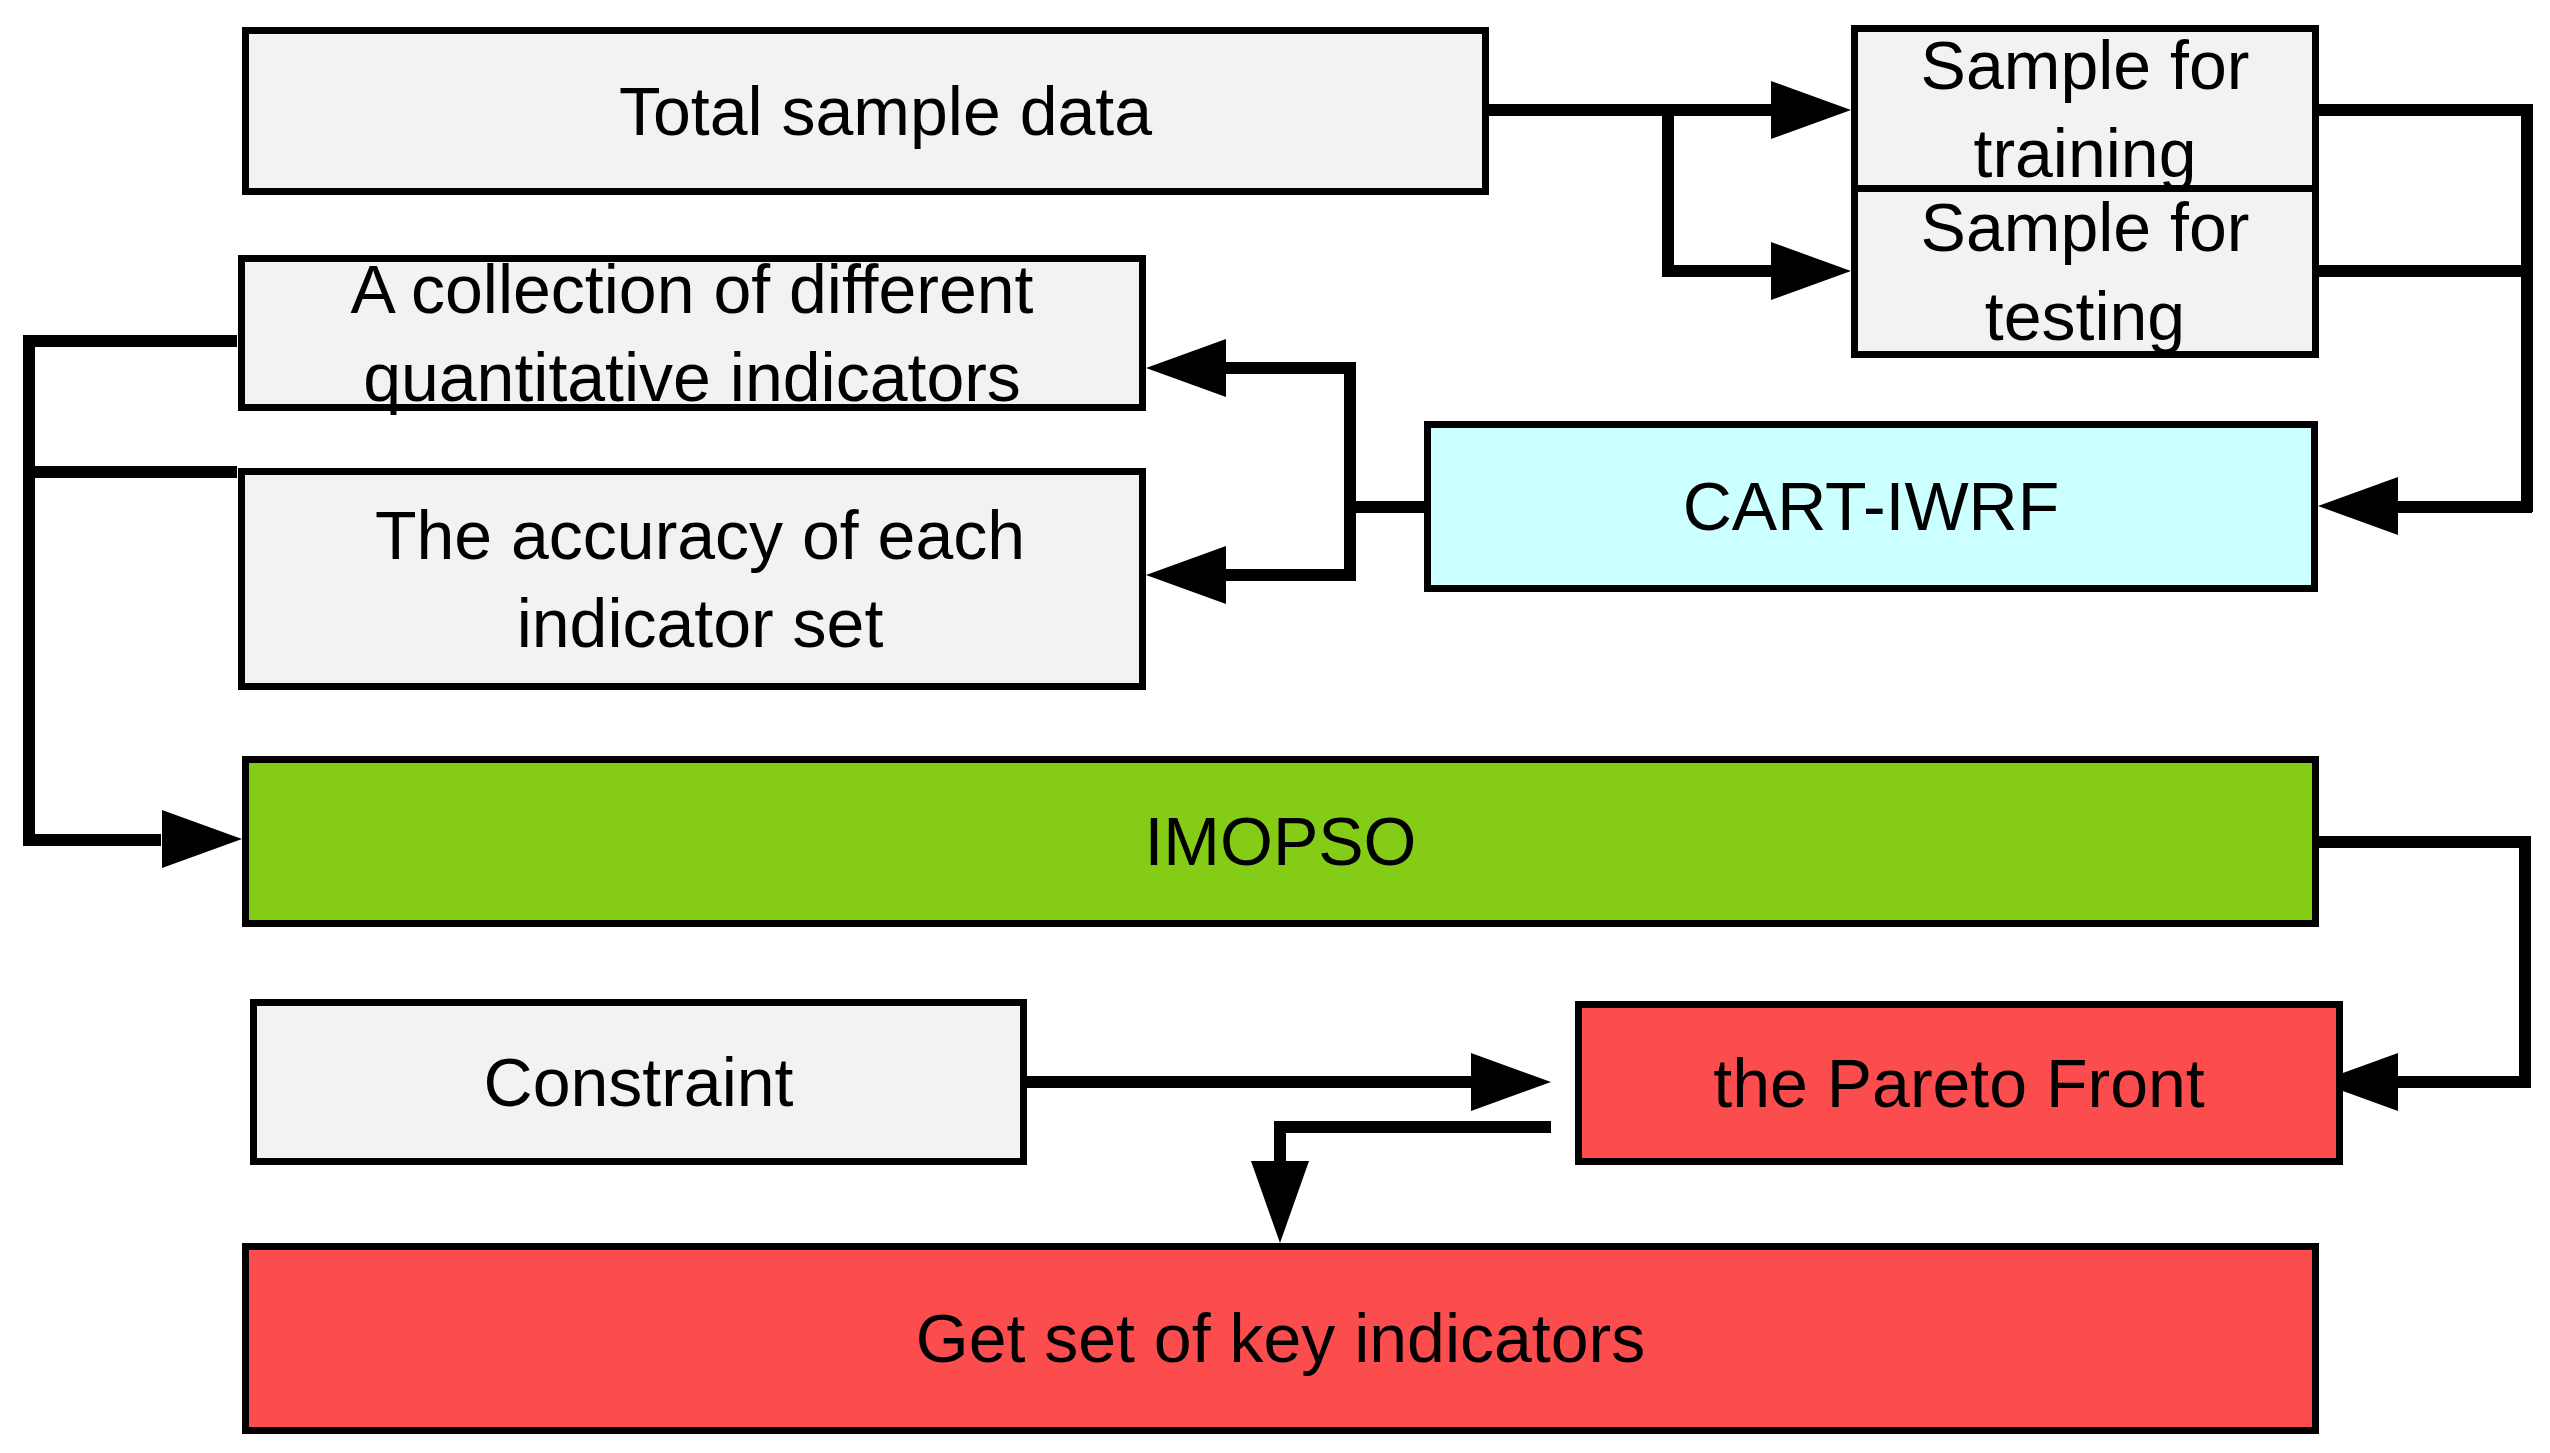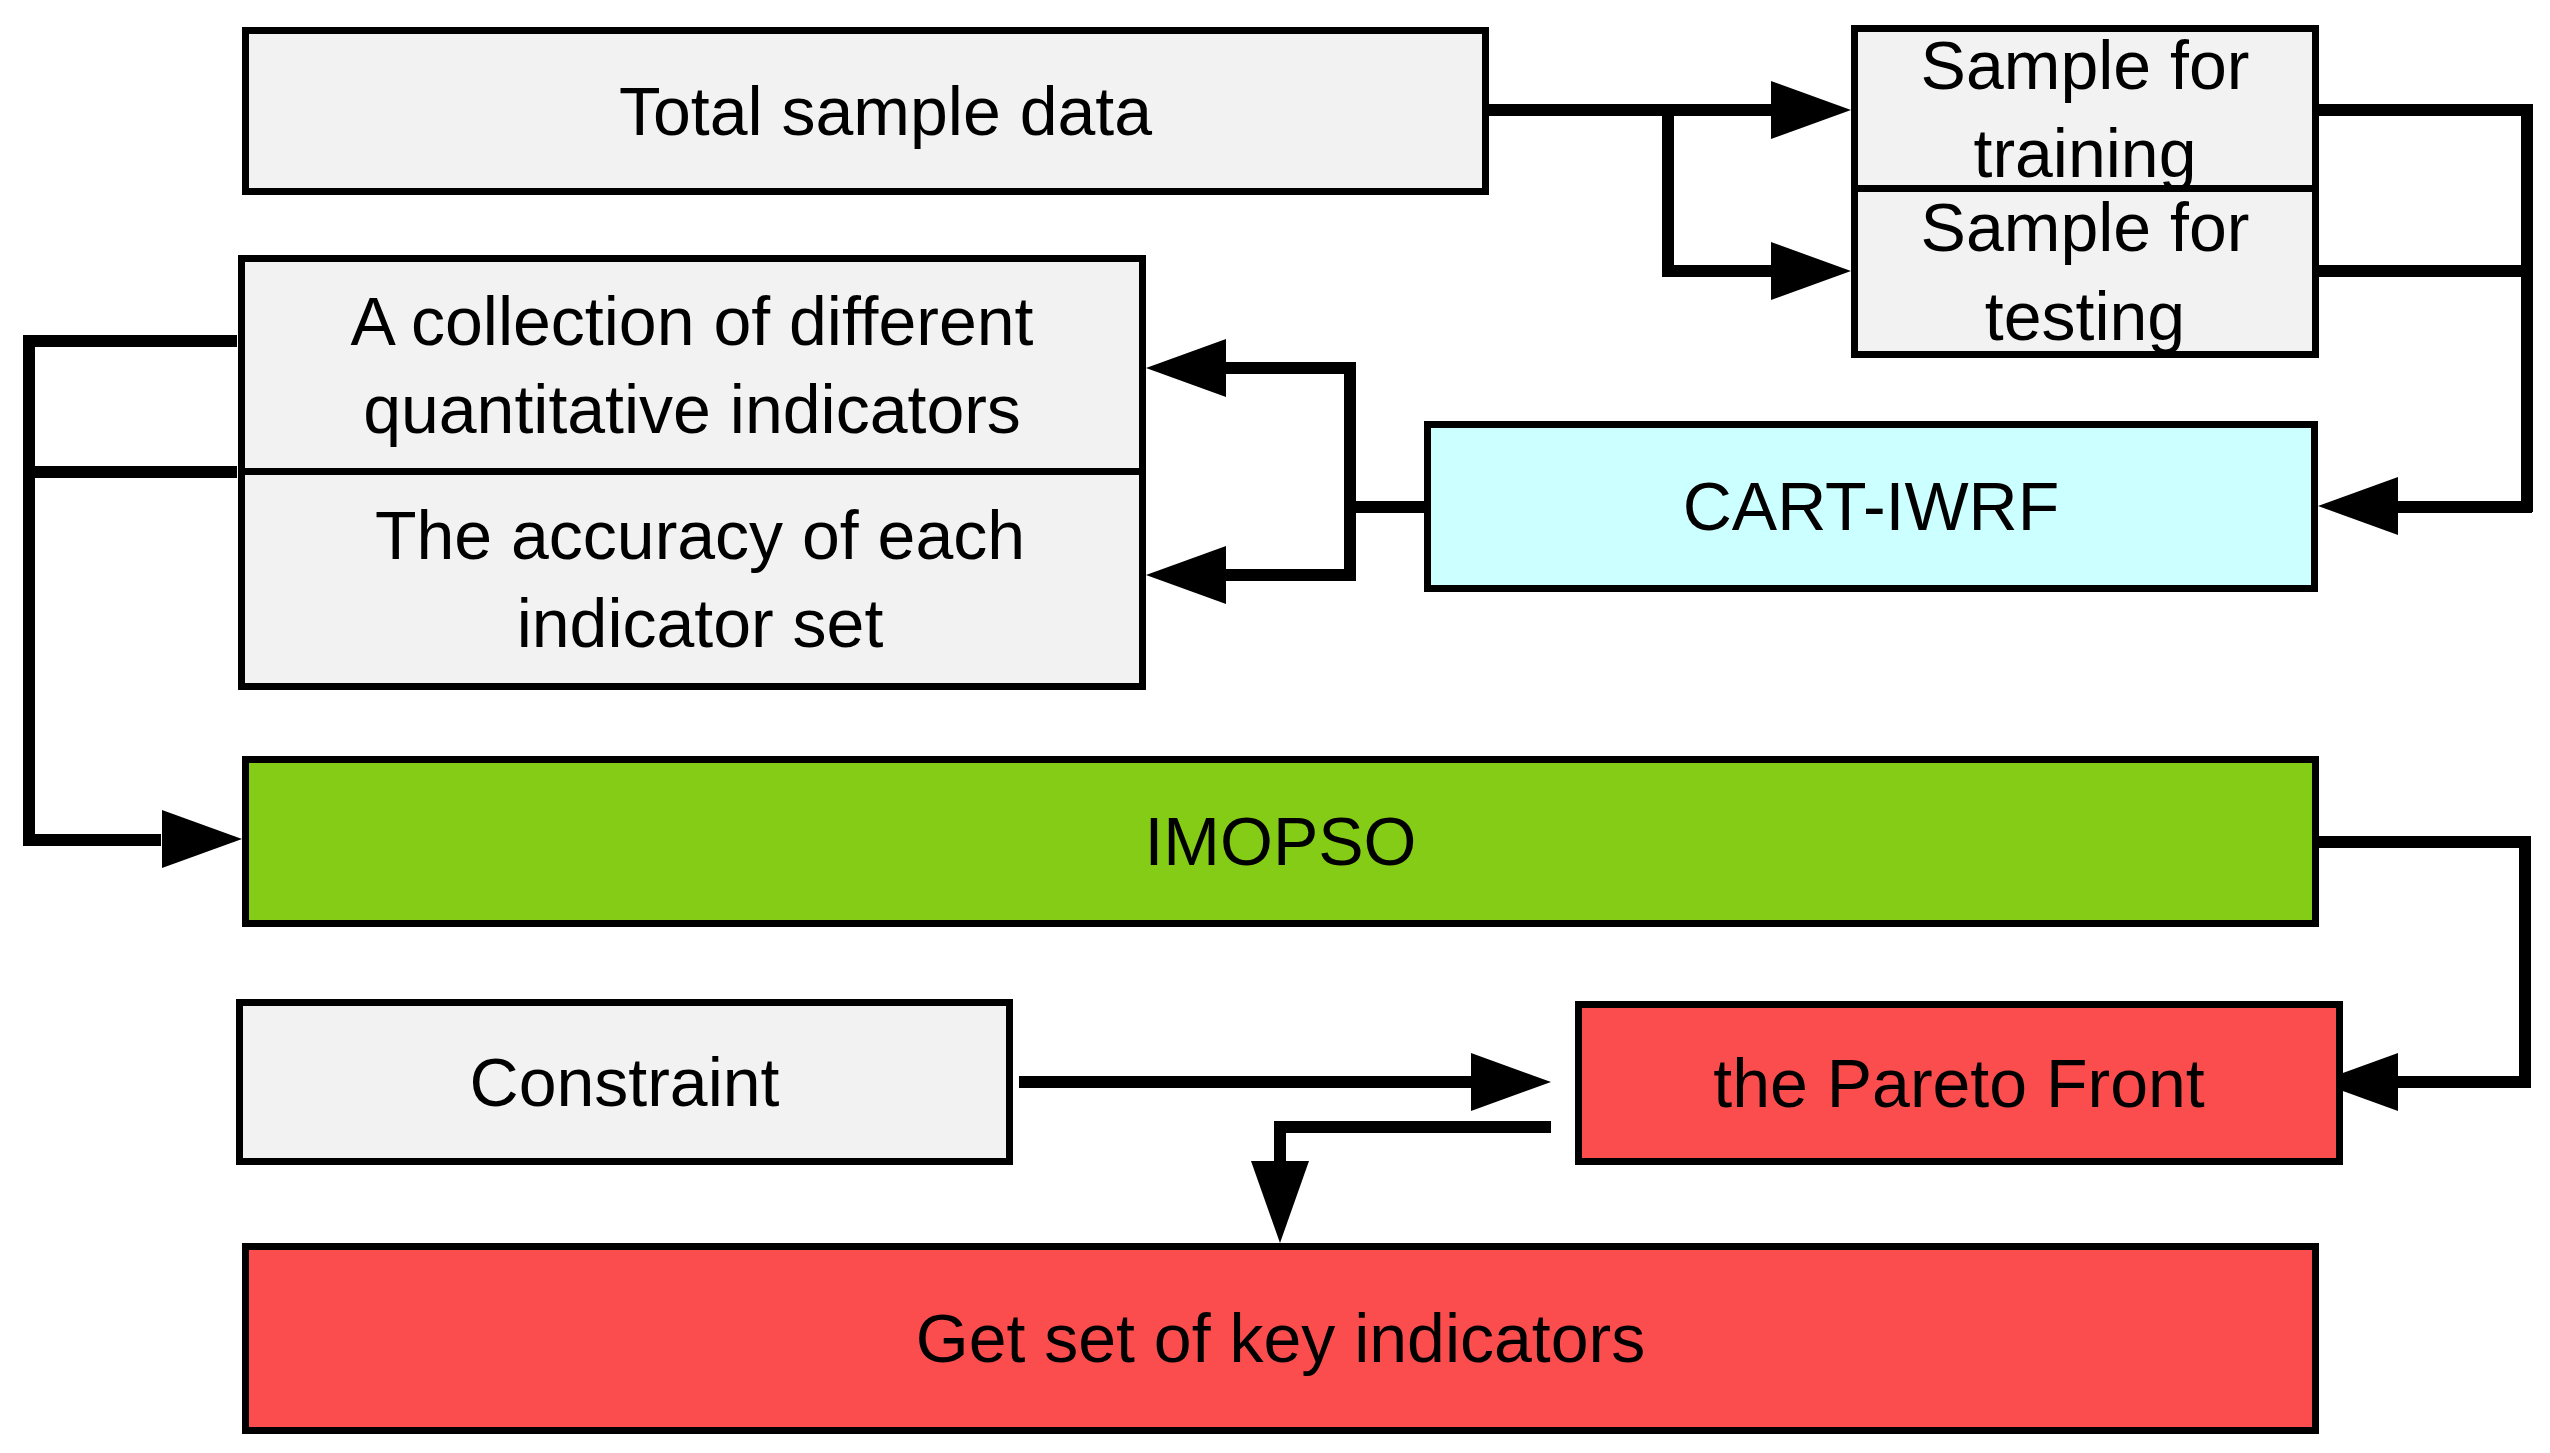--- a/index.html
+++ b/index.html
@@ -109,21 +109,21 @@
     </div>
   </div>
 
   <div class="node" style="left: 1851px; top: 185px; width: 468px; height: 173px; background-color: rgb(242, 242, 242);">
     <div class="lines">
       <span>Sample for</span>
       <span>testing</span>
     </div>
   </div>
 
-  <div class="node" style="left: 238px; top: 255px; width: 908px; height: 220px; background-color: rgb(242, 242, 242);">
+  <div class="node" style="left: 238px; top: 255px; width: 908px; height: 156px; background-color: rgb(242, 242, 242);">
     <div class="lines">
       <span>A collection of different</span>
       <span>quantitative indicators</span>
     </div>
   </div>
 
   <div class="node" style="left: 238px; top: 468px; width: 908px; height: 222px; background-color: rgb(242, 242, 242); padding-left: 16px;">
     <div class="lines">
       <span>The accuracy of each</span>
       <span>indicator set</span>
@@ -135,21 +135,21 @@
         <span>CART-IWRF</span>
       </div>
   </div>
 
   <div class="node" style="left: 242px; top: 756px; width: 2077px; height: 171px; background-color: #84cc16;">
     <div class="lines">
         <span>IMOPSO</span>
       </div>
   </div>
 
-  <div class="node" style="left: 236px; top: 999px; width: 777px; height: 166px; background-color: rgb(242, 242, 242); align-items: center;">
+  <div class="node" style="left: 250px; top: 999px; width: 777px; height: 166px; background-color: rgb(242, 242, 242); align-items: center;">
     <div class="lines">
         <span>Constraint</span>
       </div>
   </div>
 
   <div class="node" style="left: 1551px; top: 1001px; width: 768px; height: 164px; background-color: rgb(251, 77, 77); margin-left: 24px;">
     <div class="lines">
         <span>the Pareto Front</span>
       </div>
   </div>

